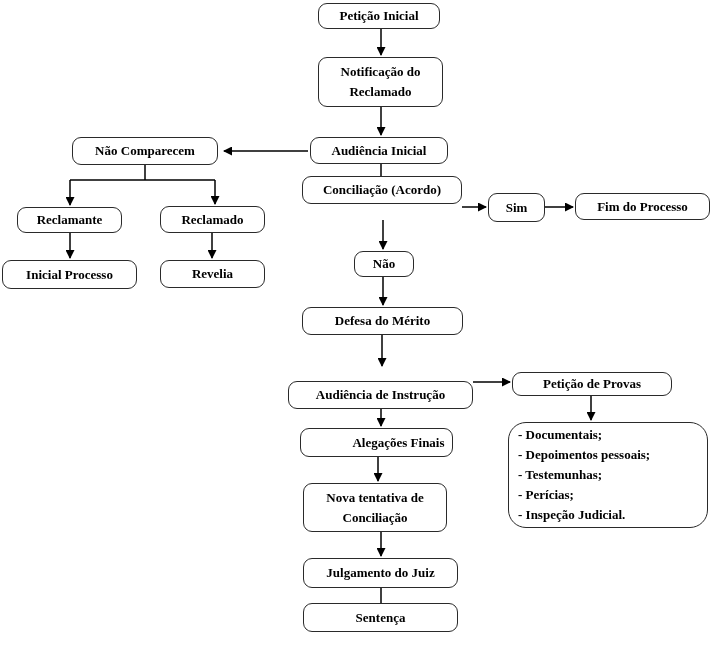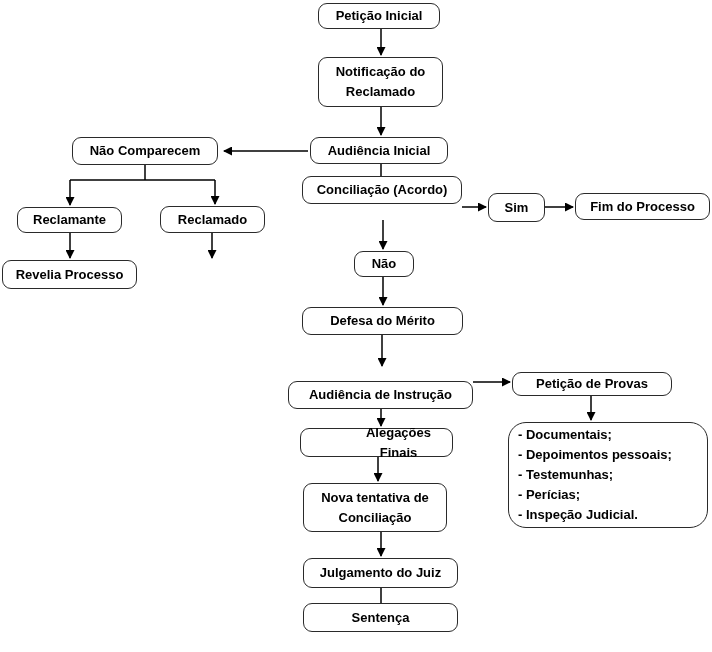--- a/index.html
+++ b/index.html
@@ -5,21 +5,21 @@
   html, body {
     margin: 0;
     padding: 0;
     background: #ffffff;
   }
   .stage {
     position: relative;
     width: 712px;
     height: 652px;
     background: #ffffff;
-    font-family: Liberation Sans, sans-serif;
+    font-family: Liberation Serif, serif;
     overflow: hidden;
   }
   .connectors {
     position: absolute;
     left: 0;
     top: 0;
     width: 712px;
     height: 652px;
   }
   .node {
@@ -99,21 +99,22 @@
       <line x1="591" y1="396" x2="591" y2="420" marker-end="url(#ah)"></line>
     </g>
   </svg>
 
   <div class="node" style="left:318px; top:3px;   width:122px; height:26px;">Petição Inicial</div>
   <div class="node" style="left:318px; top:57px;  width:125px; height:50px;">Notificação do Reclamado</div>
   <div class="node" style="left:310px; top:137px; width:138px; height:27px;">Audiência Inicial</div>
   <div class="node" style="left:72px;  top:137px; width:146px; height:28px;">Não Comparecem</div>
   <div class="node" style="left:17px;  top:207px; width:105px; height:26px;">Reclamante</div>
   <div class="node" style="left:160px; top:206px; width:105px; height:27px;">Reclamado</div>
-  <div class="node" style="left:2px;   top:260px; width:135px; height:29px;">Revelia Processo</div>
+  <div class="node" style="left:2px;   top:260px; width:135px; height:29px;">Inicial Processo</div>
+  <div class="node" style="left:160px; top:260px; width:105px; height:28px;">Revelia</div>
   <div class="node" style="left:302px; top:176px; width:160px; height:28px;">Conciliação (Acordo)</div>
   <div class="node" style="left:488px; top:193px; width:57px;  height:29px;">Sim</div>
   <div class="node" style="left:575px; top:193px; width:135px; height:27px;">Fim do Processo</div>
   <div class="node" style="left:354px; top:251px; width:60px;  height:26px;">Não</div>
   <div class="node" style="left:302px; top:307px; width:161px; height:28px;">Defesa do Mérito</div>
   <div class="node" style="left:288px; top:381px; width:185px; height:28px;">Audiência de Instrução</div>
   <div class="node" style="left:512px; top:372px; width:160px; height:24px;">Petição de Provas</div>
   <div class="node" style="left:300px; top:428px; width:153px; height:29px;padding-left:48px;">Alegações Finais</div>
   <div class="node" style="left:303px; top:483px; width:144px; height:49px;">Nova tentativa de Conciliação</div>
   <div class="node" style="left:303px; top:558px; width:155px; height:30px;">Julgamento do Juiz</div>

